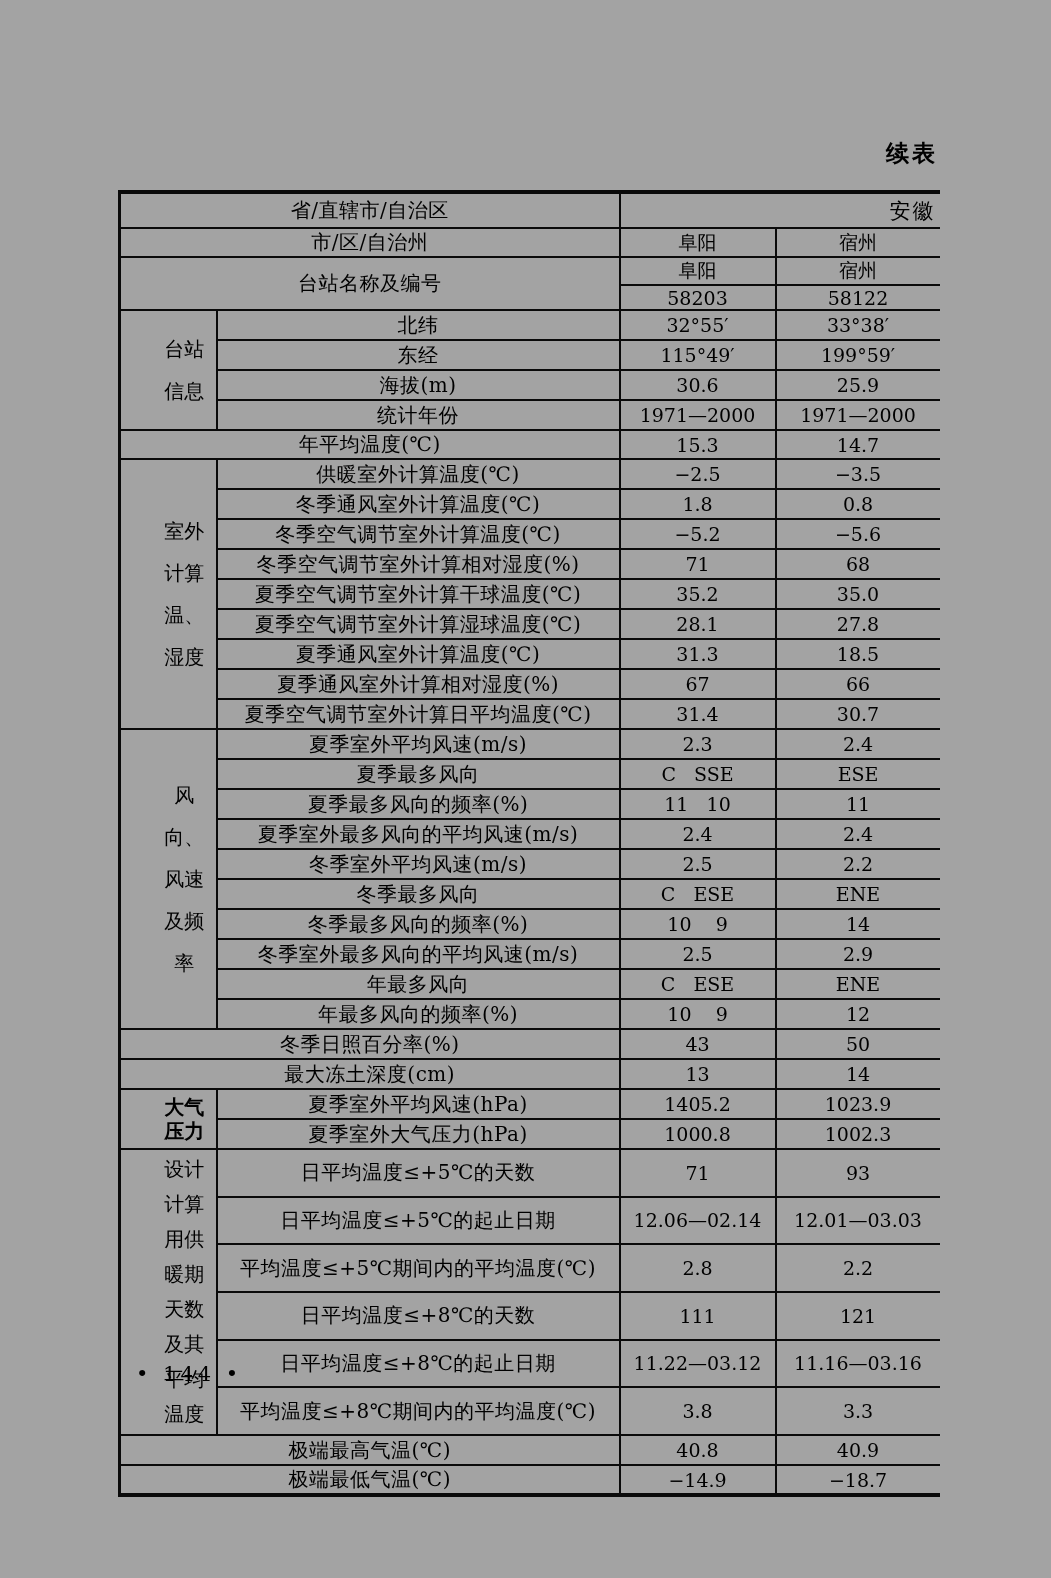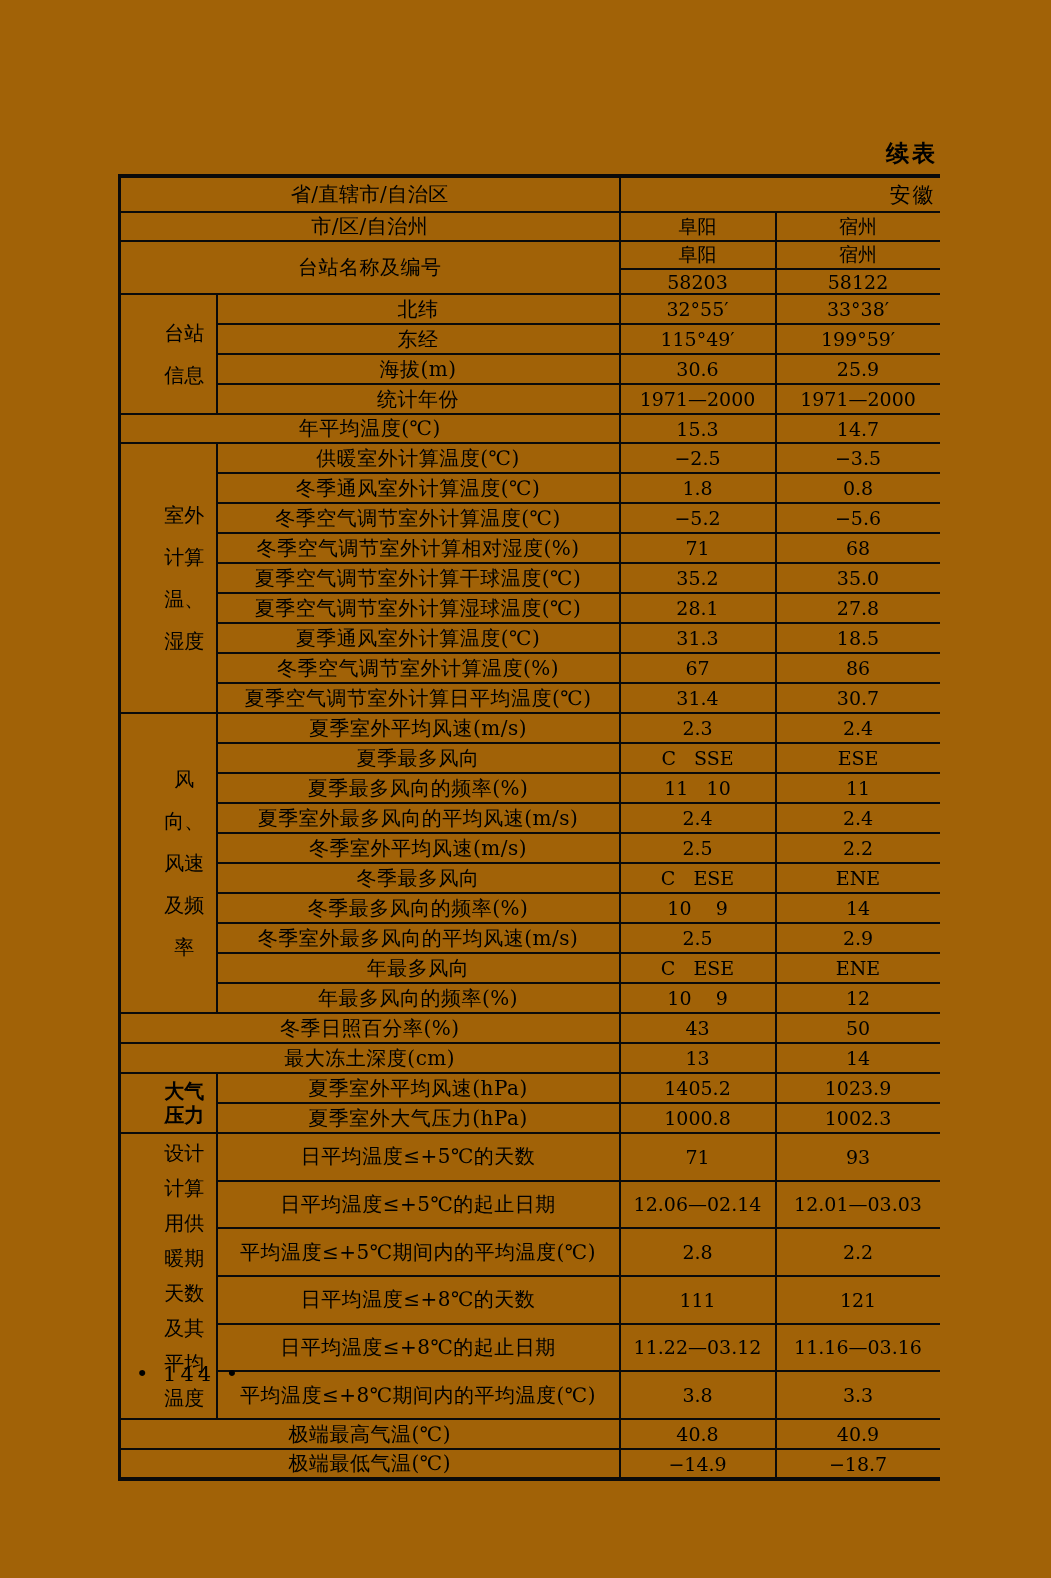--- a/index.html
+++ b/index.html
@@ -5,33 +5,33 @@
   * { box-sizing: border-box; margin: 0; padding: 0; }
   html, body { background: #e8e8e8; }
   body {
     width: 1051px; height: 1578px;
     position: relative;
     font-family: "DejaVu Serif", "Liberation Serif", serif;
     color: #000;
   }
   .page {
     position: absolute; inset: 0;
-    background: #a16207;
+    background: #a3a3a3;
   }
   .continued {
     position: absolute;
     left: 118px; top: 138px; width: 820px;
     text-align: right;
     font-size: 23px;
     font-weight: bold;
     letter-spacing: 3px;
   }
   table.climate {
     position: absolute;
-    left: 118px; top: 174px;
+    left: 118px; top: 190px;
     width: 820px;
     border-collapse: collapse;
     table-layout: fixed;
     border-top: 4px solid #0a0a0a;
     border-left: 3px solid #0a0a0a;
     border-bottom: 4px solid #0a0a0a;
     border-right: none;
     padding-left: 43px;
   }
   col.c-group { width: 97px; }
@@ -168,23 +168,23 @@
       <td class="lbl">夏季空气调节室外计算湿球温度(℃)</td>
       <td class="val">28.1</td>
       <td class="val last">27.8</td>
     </tr>
     <tr>
       <td class="lbl">夏季通风室外计算温度(℃)</td>
       <td class="val">31.3</td>
       <td class="val last">18.5</td>
     </tr>
     <tr>
-      <td class="lbl">冬季空气调节室外计算温度(%)</td>
+      <td class="lbl">夏季通风室外计算相对湿度(%)</td>
       <td class="val">67</td>
-      <td class="val last">86</td>
+      <td class="val last">66</td>
     </tr>
     <tr>
       <td class="lbl">夏季空气调节室外计算日平均温度(℃)</td>
       <td class="val">31.4</td>
       <td class="val last">30.7</td>
     </tr>
 
     <tr>
       <td rowspan="10" class="grp">
         <div>风向、</div>

